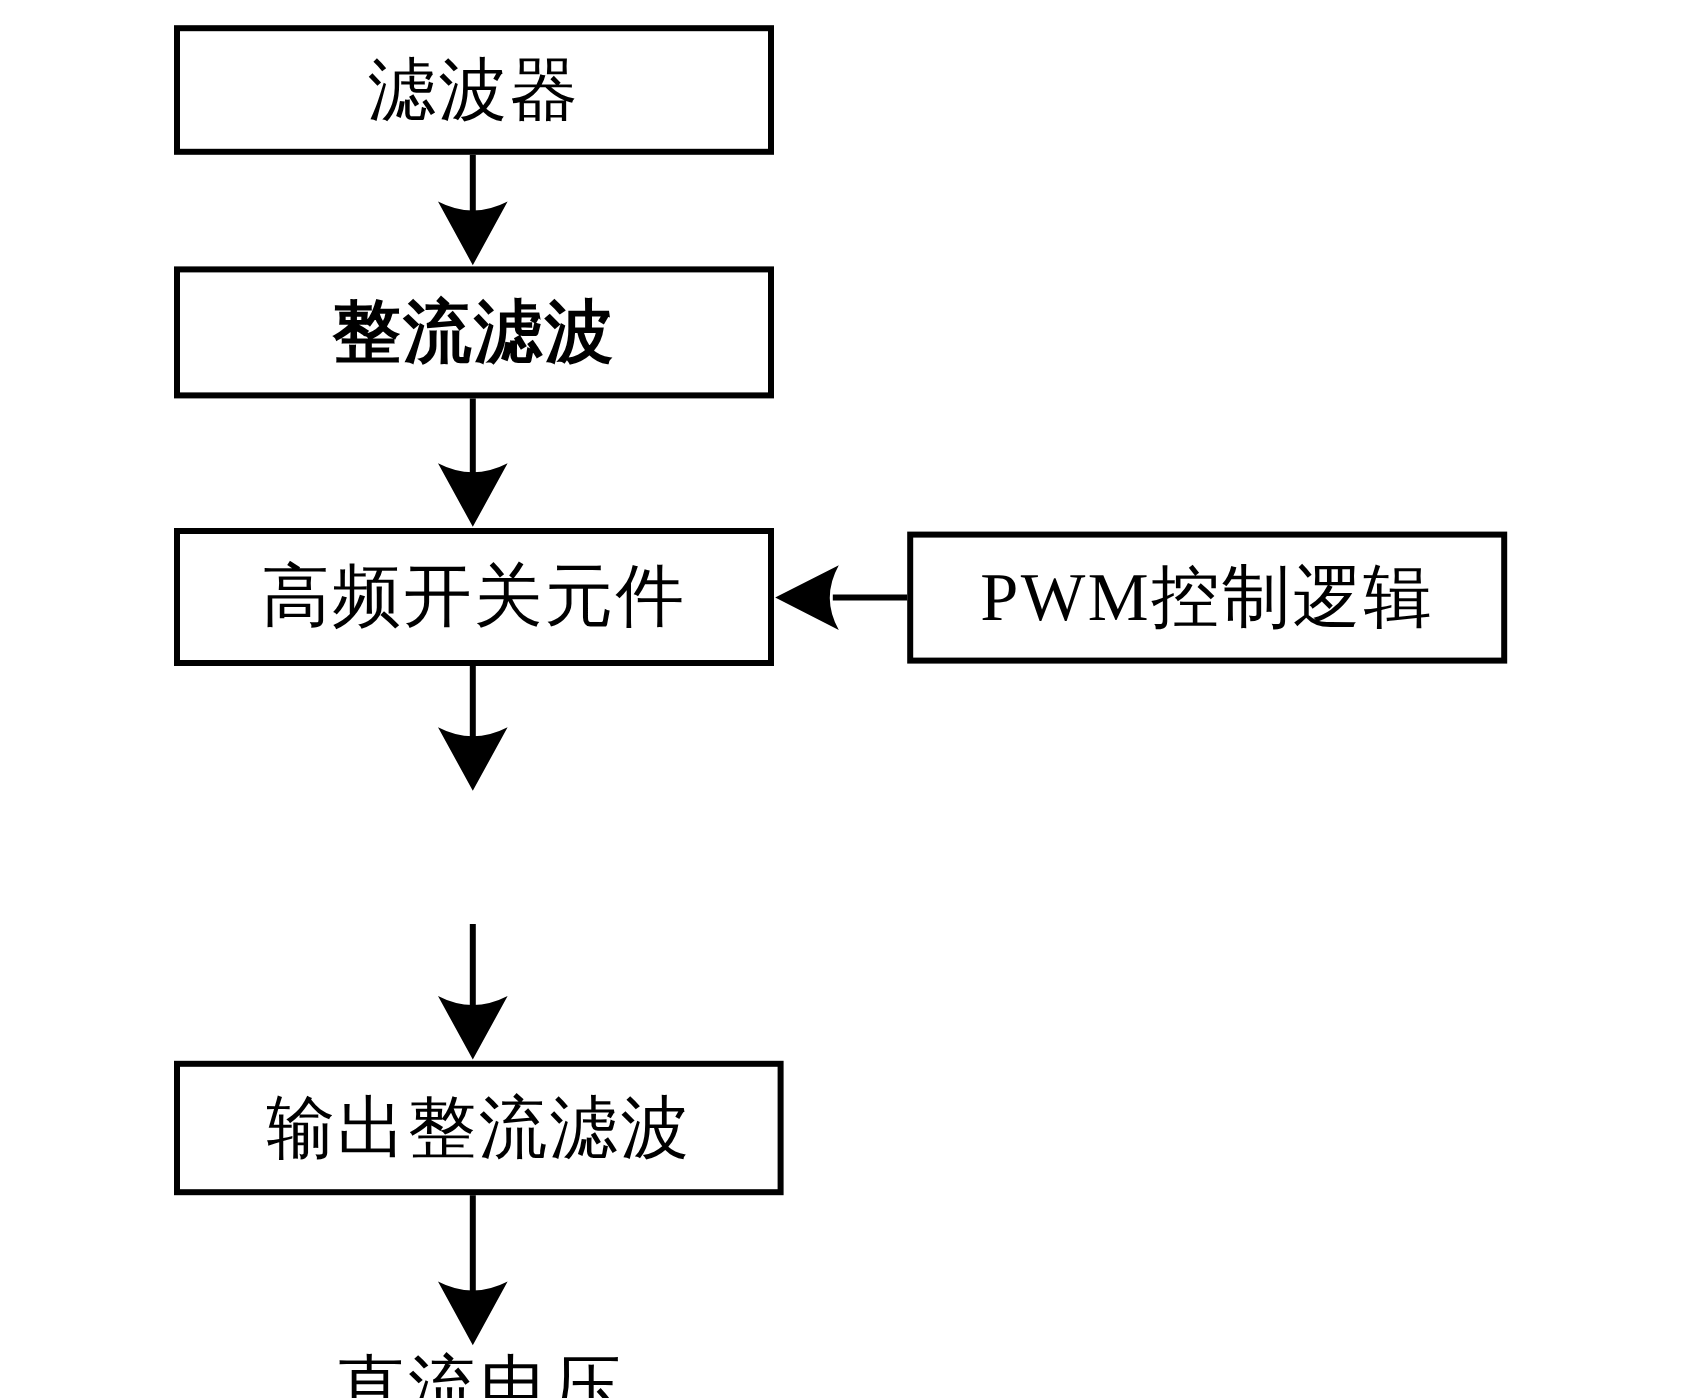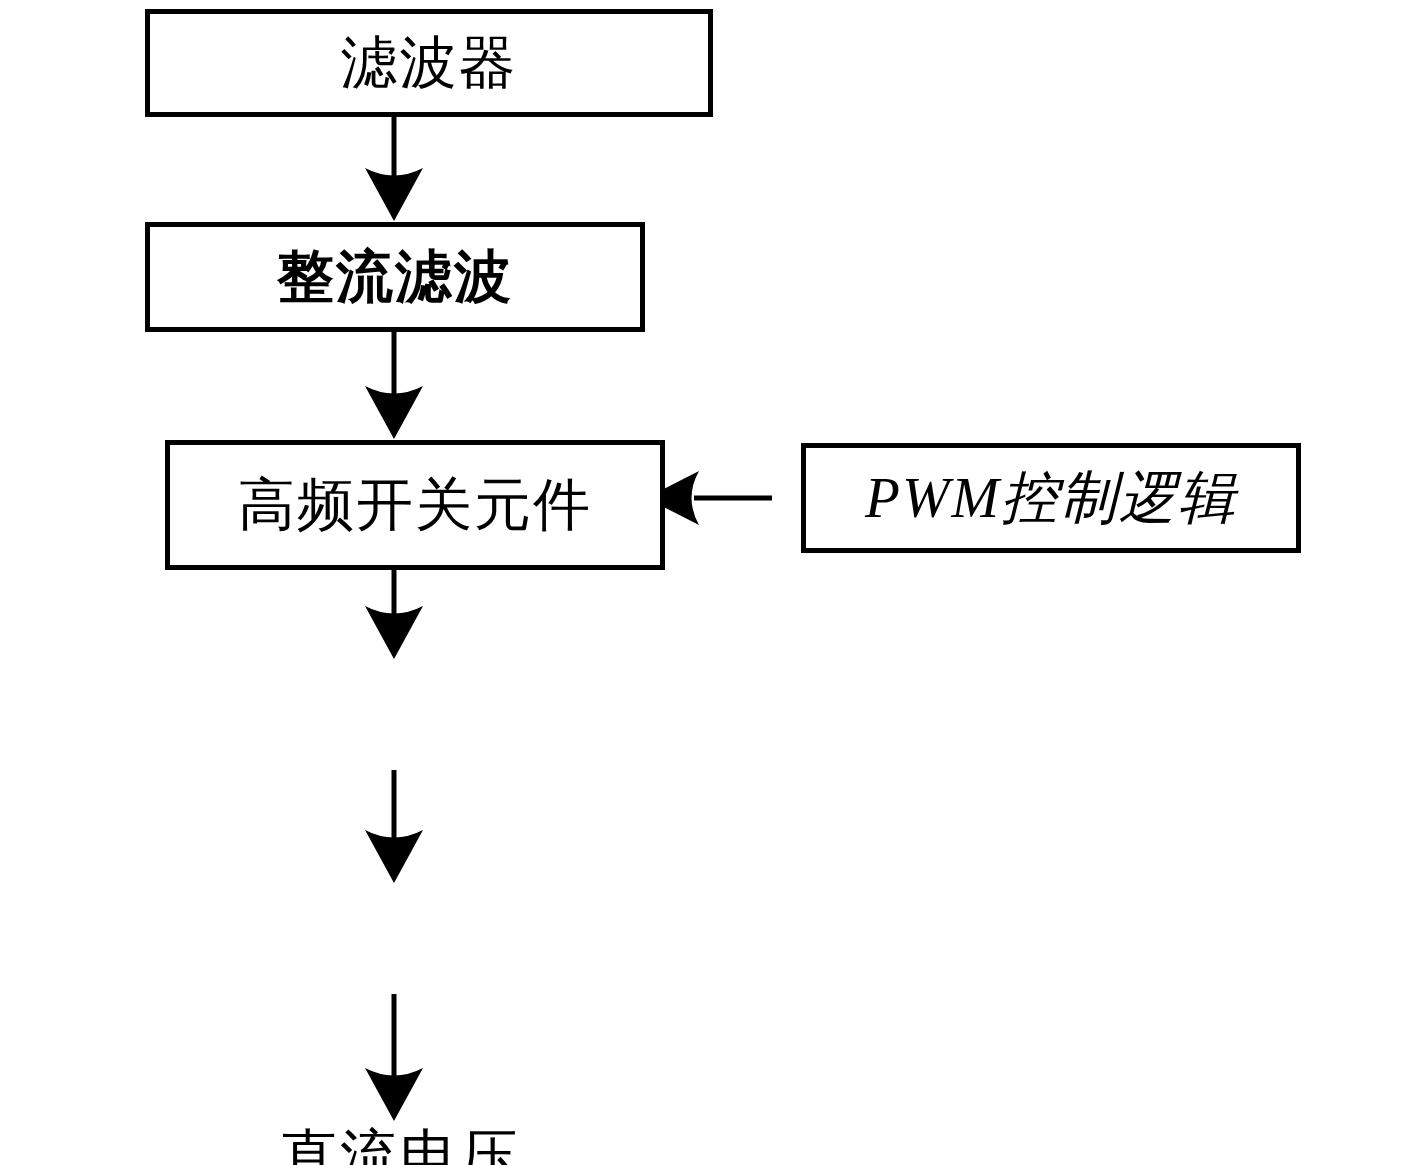--- a/index.html
+++ b/index.html
@@ -22,24 +22,24 @@
     border: 5px solid #000000;
     background: #ffffff;
     display: flex;
     align-items: center;
     justify-content: center;
     font-size: 57px;
     letter-spacing: 2px;
     white-space: nowrap;
     z-index: 2;
   }
-  .node-filter            { left: 145px; top:   9px; width: 568px; height: 108px; }
+  .node-filter            { left: 145px; top:   21px; width: 500px; height: 108px; }
   .node-rectifier-filter  { left: 145px; top: 222px; width: 500px; height: 110px; font-weight: bold; }
-  .node-hf-switch         { left: 145px; top: 440px; width: 500px; height: 130px; margin-left: 20px; }
-  .node-pwm-control       { left: 801px; top: 443px; width: 500px; height: 110px; font-style: italic; }
+  .node-hf-switch         { left: 145px; top: 440px; width: 500px; height: 115px; }
+  .node-pwm-control       { left: 756px; top: 443px; width: 500px; height: 110px; }
   .node-hf-transformer    { left: 145px; top: 660px; width: 500px; height: 112px; }
   .node-output-rectifier  { left: 145px; top: 884px; width: 508px; height: 112px; }
   .dc-voltage-label {
     position: absolute;
     left: 145px;
     top: 1118px;
     width: 510px;
     text-align: center;
     font-size: 58px;
     letter-spacing: 2px;
@@ -97,16 +97,17 @@
 
   <div class="node node-filter">滤波器</div>
 
   <div class="node node-rectifier-filter">整流滤波</div>
 
   <div class="node node-hf-switch">高频开关元件</div>
 
   <div class="node node-pwm-control">PWM控制逻辑</div>
 
 
+  <div class="node node-output-rectifier">输出整流滤波</div>
 
   <div class="dc-voltage-label">直流电压</div>
 
 </div>
 
 </body></html>

